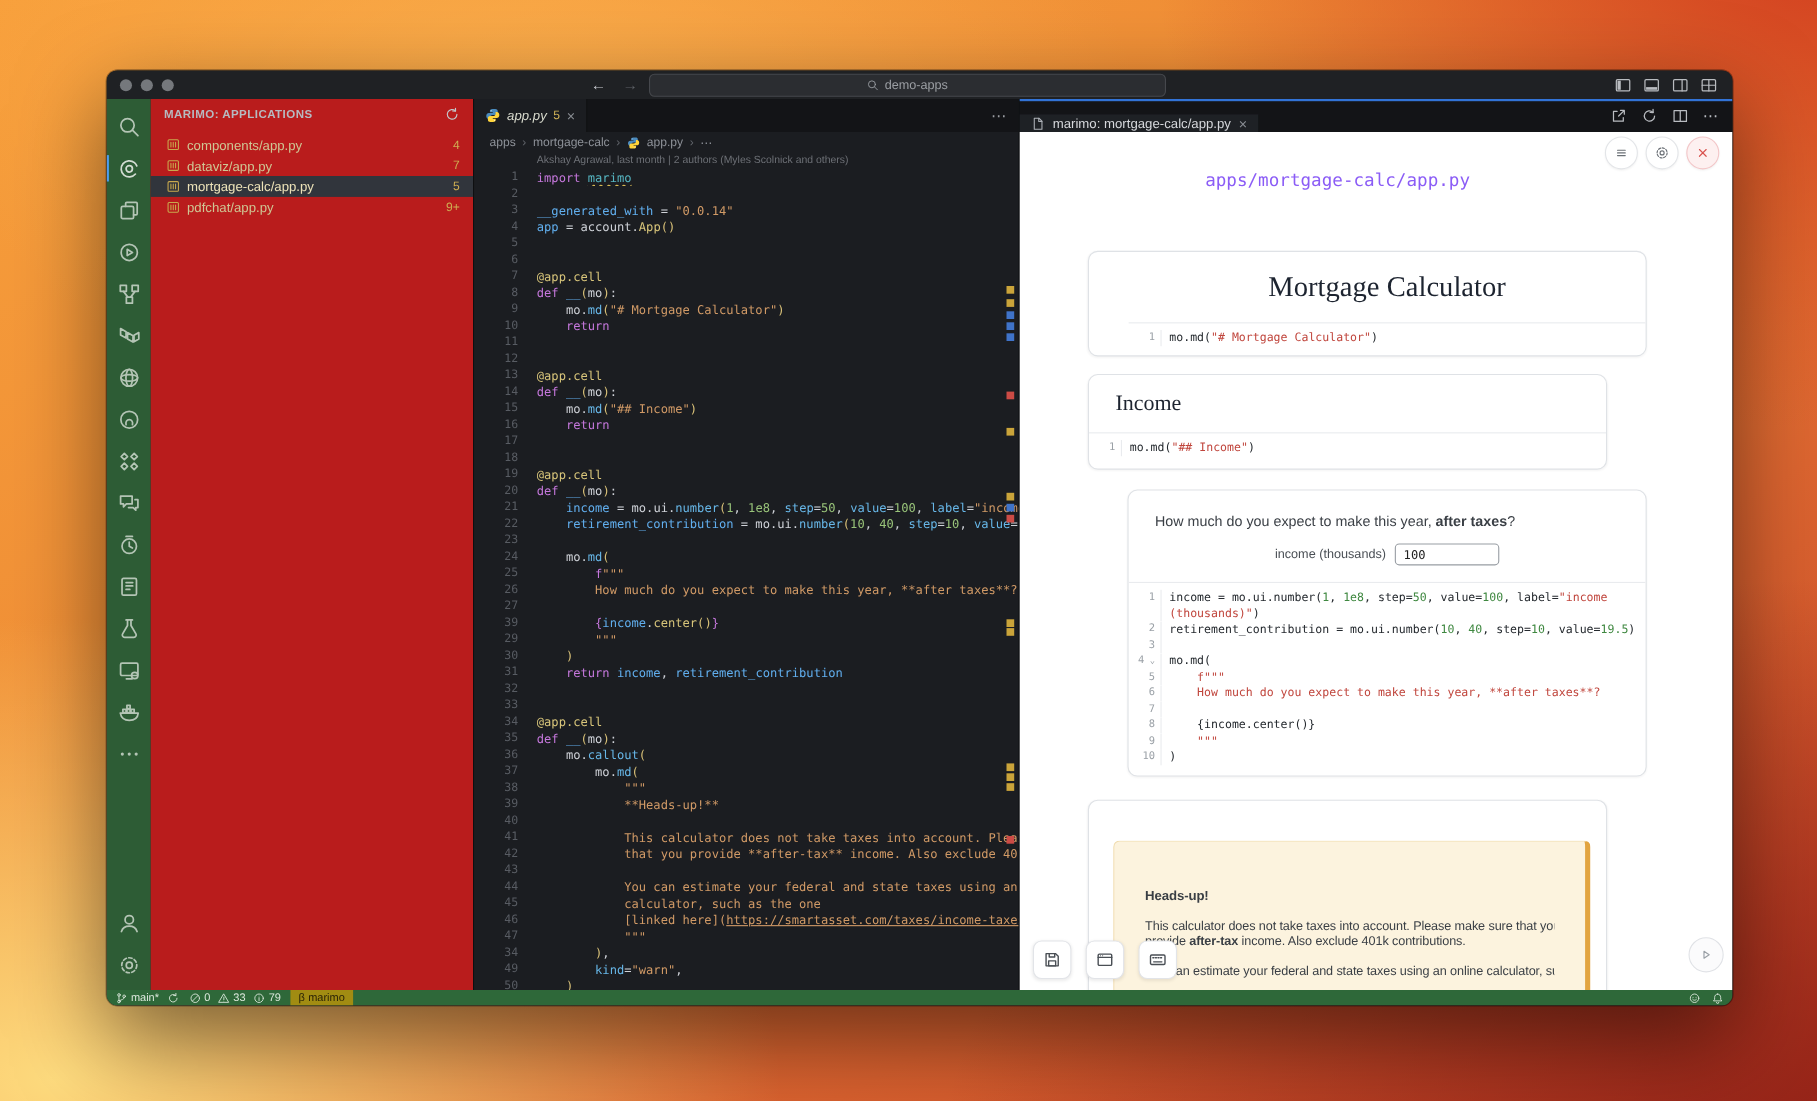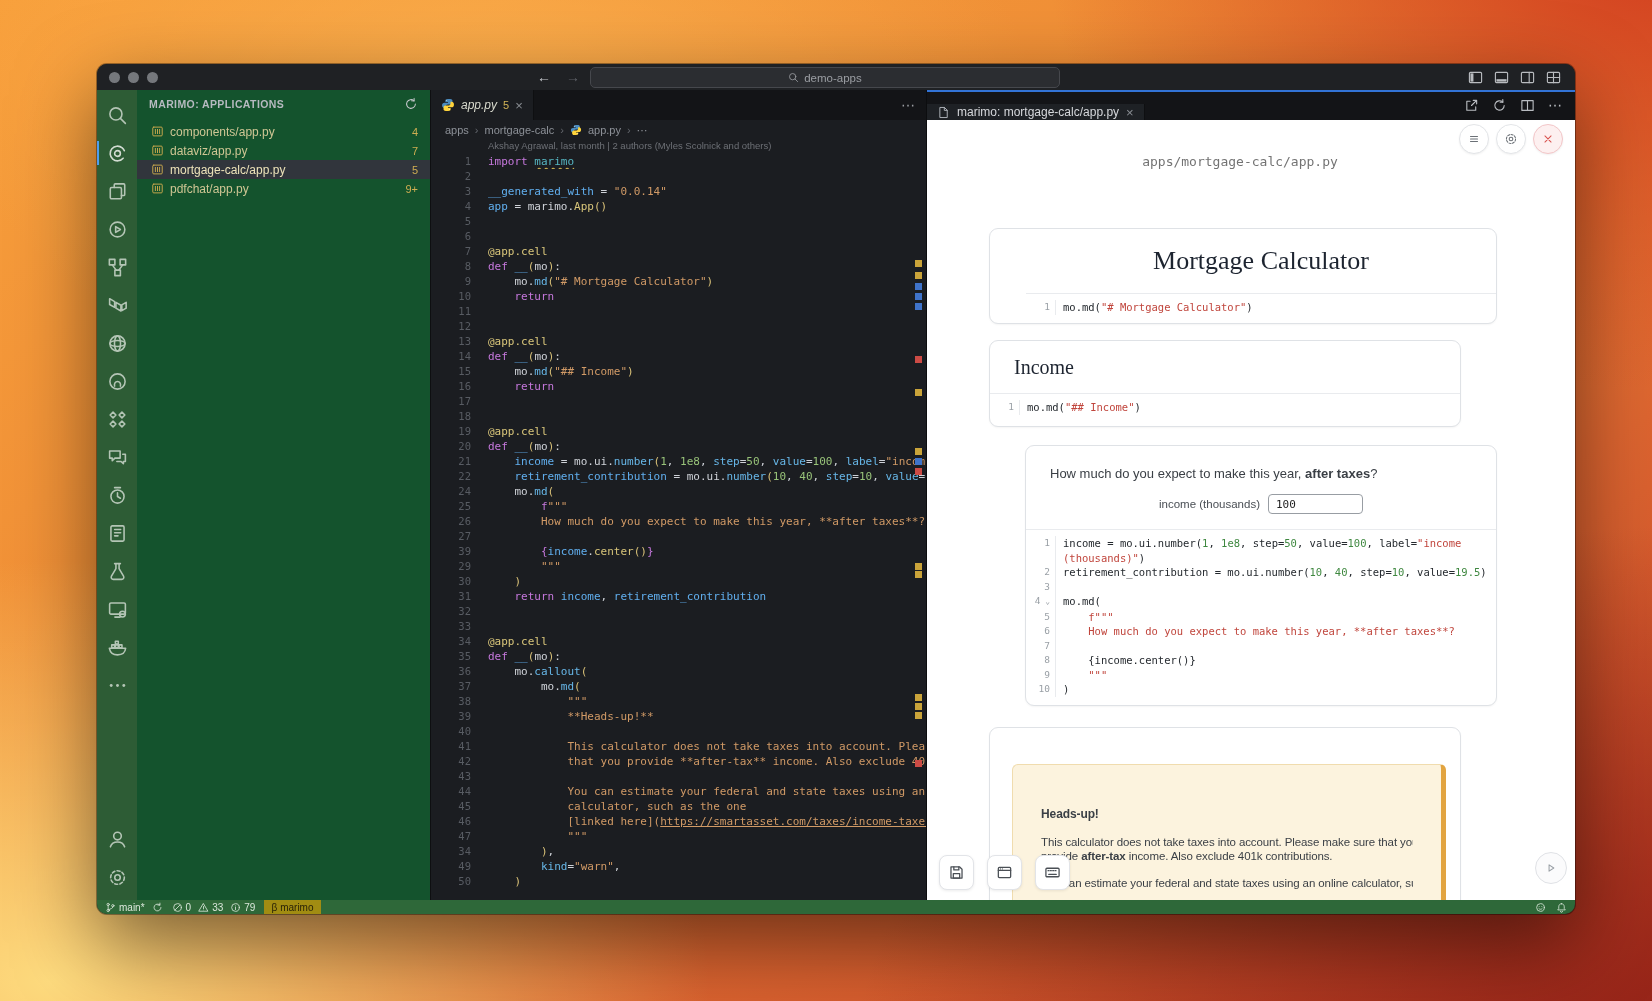--- a/index.html
+++ b/index.html
@@ -28,21 +28,21 @@
   .layout-icons .ico{width:15px;height:15px;display:inline-flex;}
   
   .main{flex:1;display:flex;min-height:0;}
   .activitybar{width:40px;background:#2d5c35;display:flex;flex-direction:column;align-items:center;padding-top:6px;flex:0 0 auto;}
   .ab-item{width:40px;height:38px;display:flex;align-items:center;justify-content:center;color:#d2dcd2;opacity:.82;position:relative;}
   .ab-item.active{opacity:1;}
   .ab-item.active::before{content:'';position:absolute;left:0;top:7px;width:2px;height:24px;background:#4d9df0;}
   .ab-item .ico{width:21px;height:21px;display:inline-flex;}
   .ab-bottom{margin-top:auto;padding-bottom:4px;}
   
-  .sidebar{width:293px;background:#14532d;display:flex;flex-direction:column;border-right:1px solid #0e0f11;flex:0 0 auto;}
+  .sidebar{width:293px;background:#b91c1c;display:flex;flex-direction:column;border-right:1px solid #0e0f11;flex:0 0 auto;}
   .sb-head{height:28px;display:flex;align-items:center;padding:0 12px;color:#b6bac0;font-size:10.5px;letter-spacing:.4px;flex:0 0 auto;}
   .sb-head .ttl{flex:1;font-weight:bold;}
   .sb-head .ico{width:14px;height:14px;display:inline-flex;color:#c3c6ca;}
   .filelist{padding-top:4px;}
   .file-row{height:19px;display:flex;align-items:center;padding:0 12px 0 14px;font-size:12px;color:#cfc694;cursor:default;}
   .file-row.selected{background:#31353c;color:#ece2b8;}
   .file-row .ico{width:13px;height:13px;display:inline-flex;margin-right:6px;color:#c9a94d;flex:0 0 auto;}
   .file-row .nm{flex:1;overflow:hidden;white-space:nowrap;}
   .file-row .cnt{color:#cfae52;font-size:11px;}
   
@@ -71,22 +71,22 @@
   
   .group2{flex:1;display:flex;flex-direction:column;background:#131417;min-width:0;}
   .tabs2{height:30px;background:#131417;display:flex;align-items:stretch;flex:0 0 auto;position:relative;}
   .tabs2::before{content:'';position:absolute;top:0;left:0;right:0;height:2px;background:#3273d6;}
   .tab2{background:#1e2125;display:flex;align-items:center;padding:0 10px;gap:7px;border-right:1px solid #0e0f11;font-size:12px;color:#d6d8dc;margin-top:14px;}
   .tab2 .ico{width:13px;height:13px;display:inline-flex;color:#aeb2b8;}
   .tabs2 .actions{margin-left:auto;display:flex;align-items:center;gap:13px;padding-right:12px;color:#b9bcc1;}
   .tabs2 .actions .ico{width:15px;height:15px;display:inline-flex;}
   .tabs2 .actions .dots{font-size:14px;letter-spacing:1px;}
   .webview{flex:1;background:#fff;position:relative;overflow:hidden;font-family:"Liberation Sans",sans-serif;}
-  .wv-path{position:absolute;top:34px;left:78px;width:470px;text-align:center;
-    font-family:"DejaVu Sans Mono",monospace;font-size:13px;color:#737373;}
+  .wv-path{position:absolute;top:34px;left:54px;width:470px;text-align:center;
+    font-family:"DejaVu Sans Mono",monospace;font-size:16px;color:#8b5cf6;}
   .wv-btns{position:absolute;top:4px;right:12px;display:flex;gap:7px;}
   .wvb{width:28px;height:28px;border-radius:50%;border:1px solid #e3e5e8;background:#fff;display:flex;
     align-items:center;justify-content:center;color:#6b7076;box-shadow:0 1px 2px rgba(0,0,0,.06);}
   .wvb .ico{width:14px;height:14px;display:inline-flex;}
   .wvb.close{color:#d9534f;border-color:#f3c6c8;background:#fdf0f0;}
   .card{position:absolute;left:62px;width:470px;background:#fff;border:1px solid #dfe2e6;border-radius:9px;
     box-shadow:0 1px 2px rgba(0,0,0,.045);overflow:hidden;}
   #card1{top:108px;height:94px;padding-left:36px;} #card2{top:220px;height:85px;} #card3{top:325px;height:259px;margin-left:36px;} #card4{top:607px;height:320px;}
   .c-title{font-family:"Liberation Serif",serif;color:#1d2430;}
   .t-center{height:64px;display:flex;align-items:center;justify-content:center;font-size:26px;}
@@ -436,21 +436,21 @@
             <div class="cl">
               <span class="ln">2</span>
               <span class="ct"></span>
             </div>
             <div class="cl">
               <span class="ln">3</span>
               <span class="ct"><span class="s-b">__generated_with</span><span class="s-w"> = </span><span class="s-o">"0.0.14"</span></span>
             </div>
             <div class="cl">
               <span class="ln">4</span>
-              <span class="ct"><span class="s-b">app</span><span class="s-w"> = marimo.</span><span class="s-k">App</span><span class="s-d">()</span></span>
+              <span class="ct"><span class="s-b">app</span><span class="s-w"> = account.</span><span class="s-k">App</span><span class="s-d">()</span></span>
             </div>
             <div class="cl">
               <span class="ln">5</span>
               <span class="ct"></span>
             </div>
             <div class="cl">
               <span class="ln">6</span>
               <span class="ct"></span>
             </div>
             <div class="cl">
@@ -509,20 +509,24 @@
               <span class="ln">20</span>
               <span class="ct"><span class="s-m">def </span><span class="s-b">__</span><span class="s-d">(</span><span class="s-w">mo</span><span class="s-d">)</span><span class="s-w">:</span></span>
             </div>
             <div class="cl">
               <span class="ln">21</span>
               <span class="ct"><span class="s-w">    </span><span class="s-b">income</span><span class="s-w"> = mo.ui.</span><span class="s-p">number</span><span class="s-d">(</span><span class="s-g">1</span><span class="s-w">, </span><span class="s-g">1e8</span><span class="s-w">, </span><span class="s-p">step</span><span class="s-w">=</span><span class="s-g">50</span><span class="s-w">, </span><span class="s-p">value</span><span class="s-w">=</span><span class="s-g">100</span><span class="s-w">, </span><span class="s-p">label</span><span class="s-w">=</span><span class="s-o">"income (thousands)"</span></span>
             </div>
             <div class="cl">
               <span class="ln">22</span>
               <span class="ct"><span class="s-w">    </span><span class="s-b">retirement_contribution</span><span class="s-w"> = mo.ui.</span><span class="s-p">number</span><span class="s-d">(</span><span class="s-g">10</span><span class="s-w">, </span><span class="s-g">40</span><span class="s-w">, </span><span class="s-p">step</span><span class="s-w">=</span><span class="s-g">10</span><span class="s-w">, </span><span class="s-p">value</span><span class="s-w">=</span><span class="s-g">19.5</span></span>
+            </div>
+            <div class="cl">
+              <span class="ln">23</span>
+              <span class="ct"></span>
             </div>
             <div class="cl">
               <span class="ln">24</span>
               <span class="ct"><span class="s-w">    mo.</span><span class="s-p">md</span><span class="s-d">(</span></span>
             </div>
             <div class="cl">
               <span class="ln">25</span>
               <span class="ct"><span class="s-m">        f</span><span class="s-o">"""</span></span>
             </div>
             <div class="cl">

